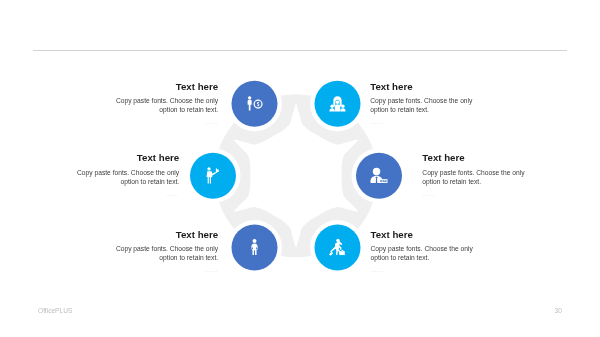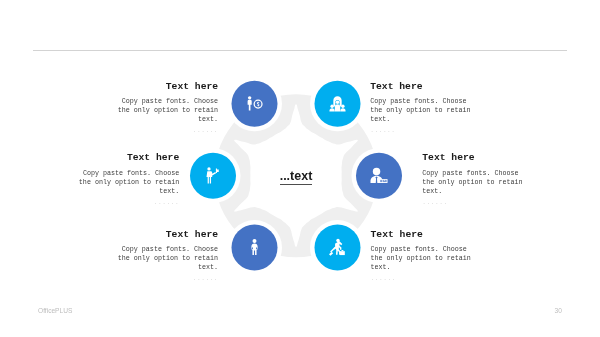--- a/index.html
+++ b/index.html
@@ -1,21 +1,21 @@
 <!DOCTYPE html>
 <html><head>
 <meta charset="utf-8">
 <title>Text here</title>
 <style>
   html,body{margin:0;padding:0;background:#fff;}
   body{width:600px;height:337px;font-family:"Liberation Sans",sans-serif;overflow:hidden;}
   .slide{position:relative;width:600px;height:337px;background:#fff;}
   .divider{position:absolute;left:33px;top:50px;width:534px;height:1px;background:#d3d3d3;}
   .diagram{position:absolute;left:0;top:0;}
-  .tblock{position:absolute;width:104px;font-family:Liberation Mono, monospace;}
+  .tblock{position:absolute;width:104px;}
   .tblock .title{font-weight:bold;font-size:9.7px;color:#1b1b1b;line-height:11px;margin:0;}
   .tblock .body{font-size:6.7px;color:#3d3d3d;line-height:8.8px;margin:5.7px 0 0 0;}
   .tblock .dots{font-size:6.2px;color:#cfcfcf;line-height:8px;margin:3.3px 0 0 0;letter-spacing:0.52px;}
   .tblock.r{text-align:right;}
   .tblock.l{text-align:left;}
   .centerlabel{position:absolute;left:246px;top:168.6px;width:100px;text-align:center;font-weight:bold;font-size:12.5px;line-height:14px;color:#1b1b1b;}
   .centerlabel span{display:inline-block;border-bottom:1.2px solid #4d4d4d;padding-bottom:1.4px;}
   .footer-left{position:absolute;left:38px;top:306.5px;font-size:6.6px;line-height:8px;color:#bdbdbd;}
   .footer-right{position:absolute;left:554.5px;top:306.5px;font-size:6.6px;line-height:8px;color:#bdbdbd;}
 </style>
@@ -125,16 +125,15 @@
   <div class="tblock r" style="right:381.9px; top:228.6px;">
     <p class="title">Text here</p>
     <p class="body">Copy paste fonts. Choose the only option to retain text.</p>
     <p class="dots">......</p>
   </div>
   <div class="tblock l" style="left:370.5px; top:228.6px;">
     <p class="title">Text here</p>
     <p class="body">Copy paste fonts. Choose the only option to retain text.</p>
     <p class="dots">......</p>
   </div>
-  <div class="centerlabel"><span>...text</span></div>
   <div class="footer-left">OfficePLUS</div>
   <div class="footer-right">30</div>
 </div>
 
 </body></html>

